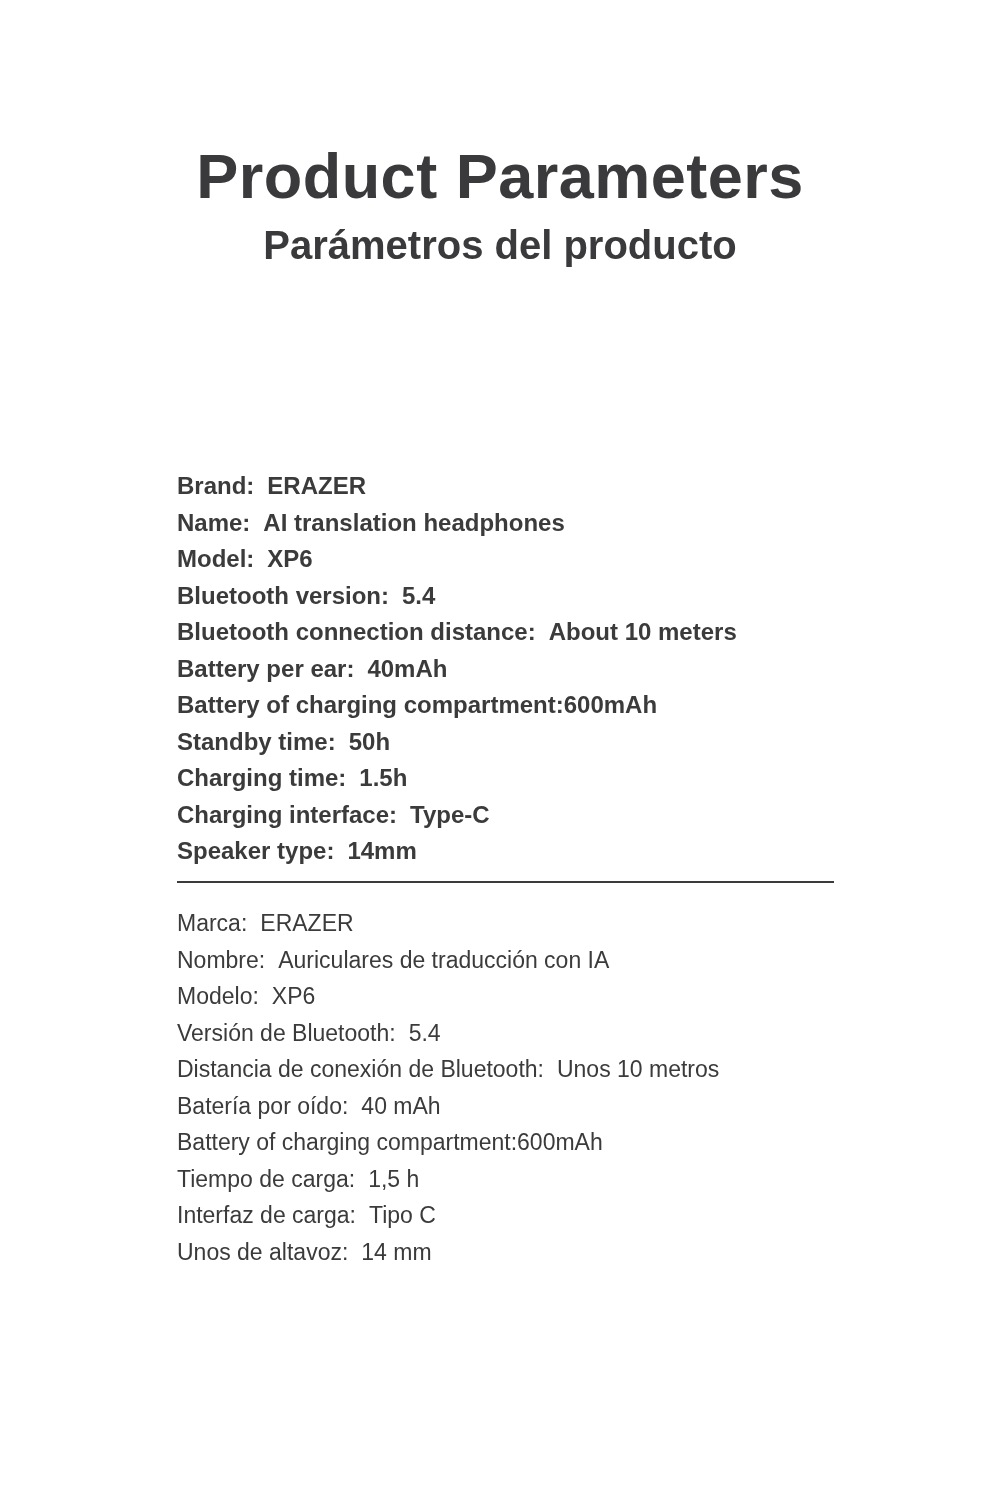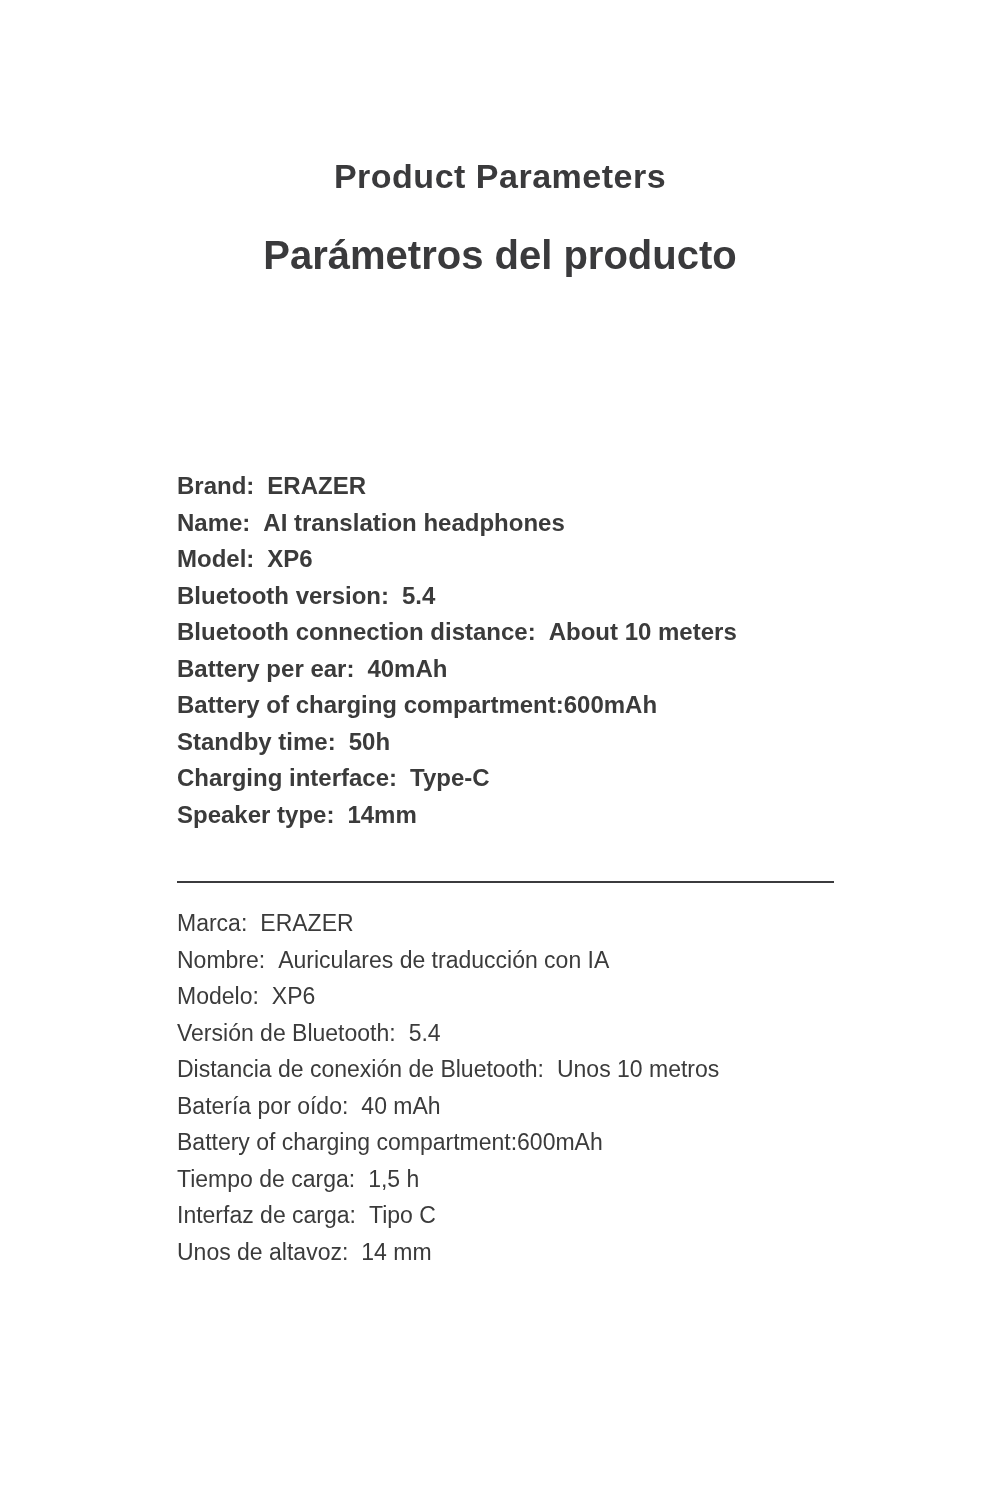--- a/index.html
+++ b/index.html
@@ -16,31 +16,31 @@
     overflow: hidden;
   }
   .header {
     position: absolute;
     top: 146px;
     left: 0;
     width: 1000px;
     text-align: center;
   }
   .title {
-    font-size: 34px;
+    font-size: 63px;
     font-weight: 800;
     line-height: 60px;
     letter-spacing: 0.5px;
     color: #3a3a3c;
   }
   .subtitle {
     font-size: 40px;
     font-weight: 700;
     line-height: 50px;
-    margin-top: 24px;
+    margin-top: 14px;
     color: #3a3a3c;
   }
   .spec-list {
     position: absolute;
     left: 177px;
     white-space: nowrap;
   }
   .spec-list.en {
     top: 468px;
     font-size: 24px;
@@ -98,20 +98,23 @@
   <div class="spec-row">
     <span class="spec-label">Battery per ear:</span><span class="spec-value">40mAh</span>
   </div>
   <div class="spec-row tight">
     <span class="spec-label">Battery of charging compartment:</span><span class="spec-value">600mAh</span>
   </div>
   <div class="spec-row">
     <span class="spec-label">Standby time:</span><span class="spec-value">50h</span>
   </div>
   <div class="spec-row">
+    <span class="spec-label">Charging time:</span><span class="spec-value">1.5h</span>
+  </div>
+  <div class="spec-row">
     <span class="spec-label">Charging interface:</span><span class="spec-value">Type-C</span>
   </div>
   <div class="spec-row">
     <span class="spec-label">Speaker type:</span><span class="spec-value">14mm</span>
   </div>
 </div>
 
 <div class="divider"></div>
 
 <div class="spec-list es">

